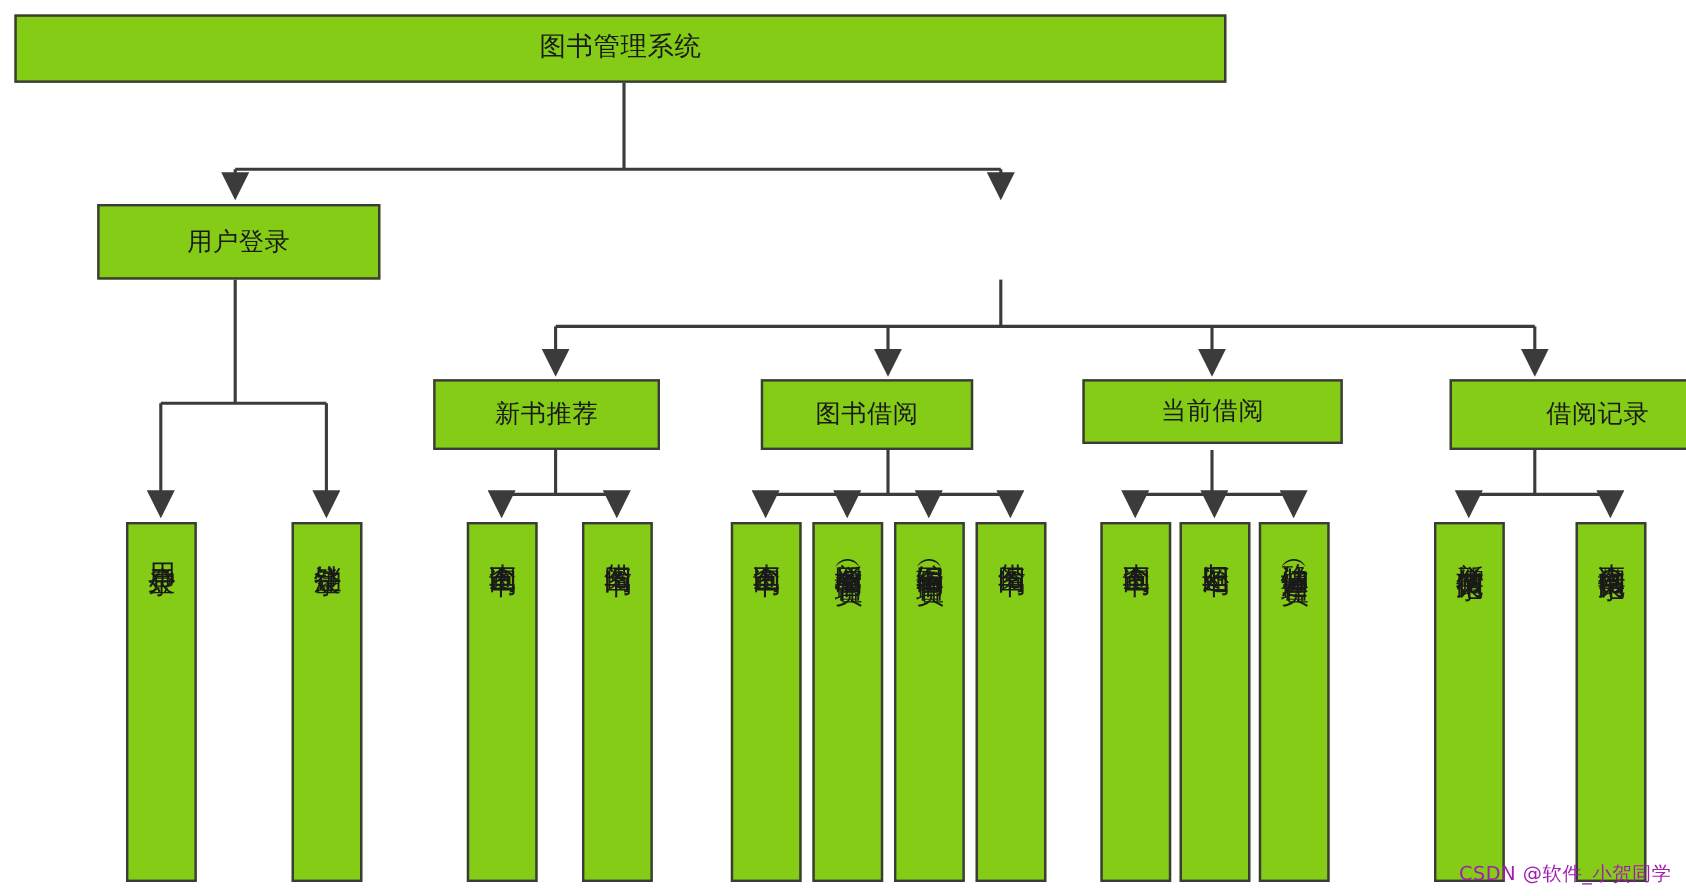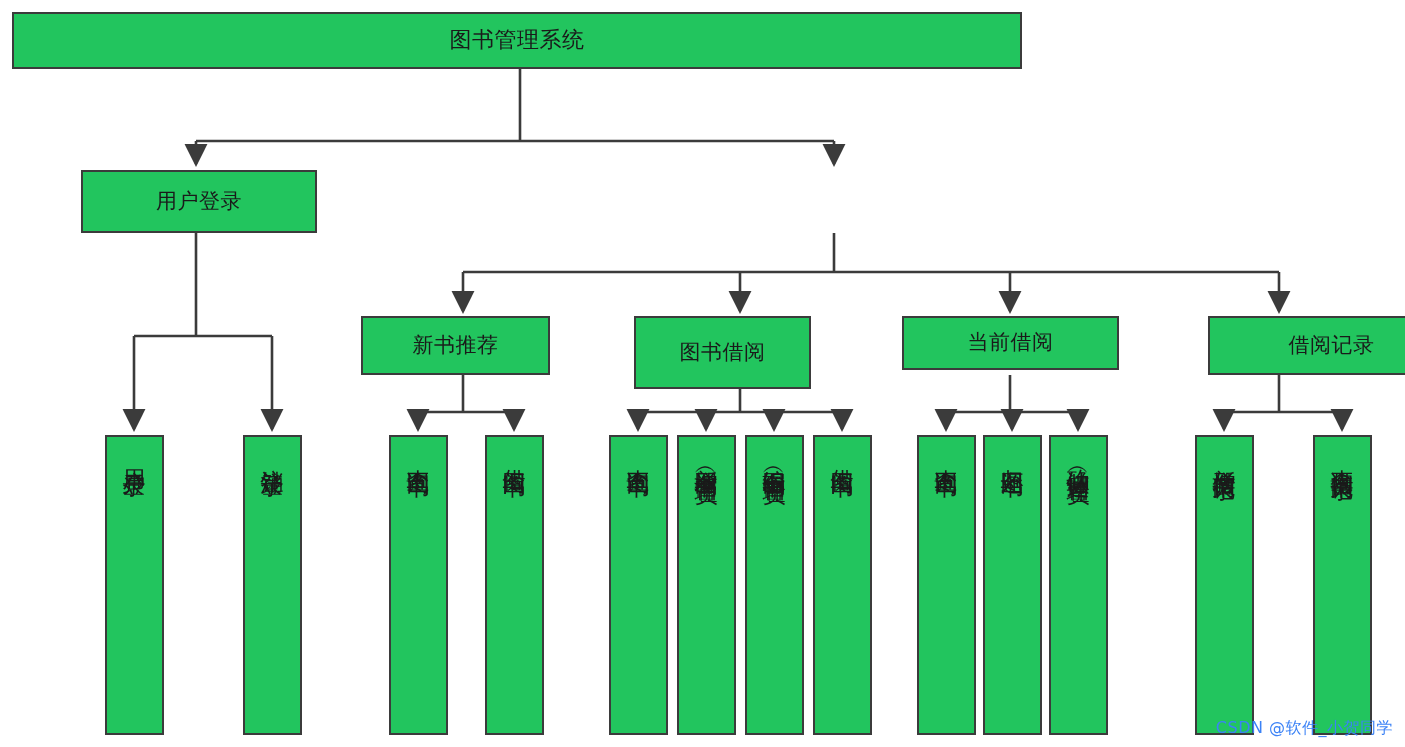--- a/index.html
+++ b/index.html
@@ -10,21 +10,21 @@
     font-family:"DejaVu Sans","Liberation Sans",sans-serif;
     overflow:hidden;
   }
   #diagram{position:relative;width:1405px;height:747px;}
   svg.links{position:absolute;left:0;top:0;width:1405px;height:747px;}
 
   .node{
     position:absolute;
     box-sizing:border-box;
     border:2px solid #3b3b3b;
-    background:#22c55e;
+    background:#84cc16;
     display:flex;
     align-items:center;
     justify-content:center;
     color:#1a1a1a;
   }
   .node .lbl{
     display:block;
     text-align:center;
     line-height:1.12;
     letter-spacing:0.5px;
@@ -46,21 +46,21 @@
     letter-spacing:2px;
     white-space:pre-wrap;
   }
   
 
   .watermark{
     position:absolute;
     right:12px;
     bottom:8px;
     font-size:16px;
-    color:#3b82f6;
+    color:#a21caf;
     white-space:nowrap;
     letter-spacing:0.5px;
   }
 </style>
 </head>
 <body>
 
 <div id="diagram">
 
   <svg class="links" viewBox="0 0 1405 747" xmlns="http://www.w3.org/2000/svg">
@@ -119,21 +119,21 @@
     <span class="lbl">图书管理系统</span>
   </div>
 
   <div class="node h" style="left:81px;top:170px;width:236px;height:63px;">
     <span class="lbl">用户登录</span>
   </div>
 
   <div class="node h" style="left:361px;top:316px;width:189px;height:59px;">
     <span class="lbl">新书推荐</span>
   </div>
-  <div class="node h" style="left:634px;top:316px;width:177px;height:73px;">
+  <div class="node h" style="left:634px;top:316px;width:177px;height:59px;">
     <span class="lbl">图书借阅</span>
   </div>
   <div class="node h" style="left:902px;top:316px;width:217px;height:54px;">
     <span class="lbl">当前借阅</span>
   </div>
   <div class="node h" style="left:1208px;top:316px;width:214px;height:59px;padding-left:33px;">
     <span class="lbl">借阅记录</span>
   </div>
 
   <div class="node v" style="left:105px;top:435px;width:59px;height:300px;">

